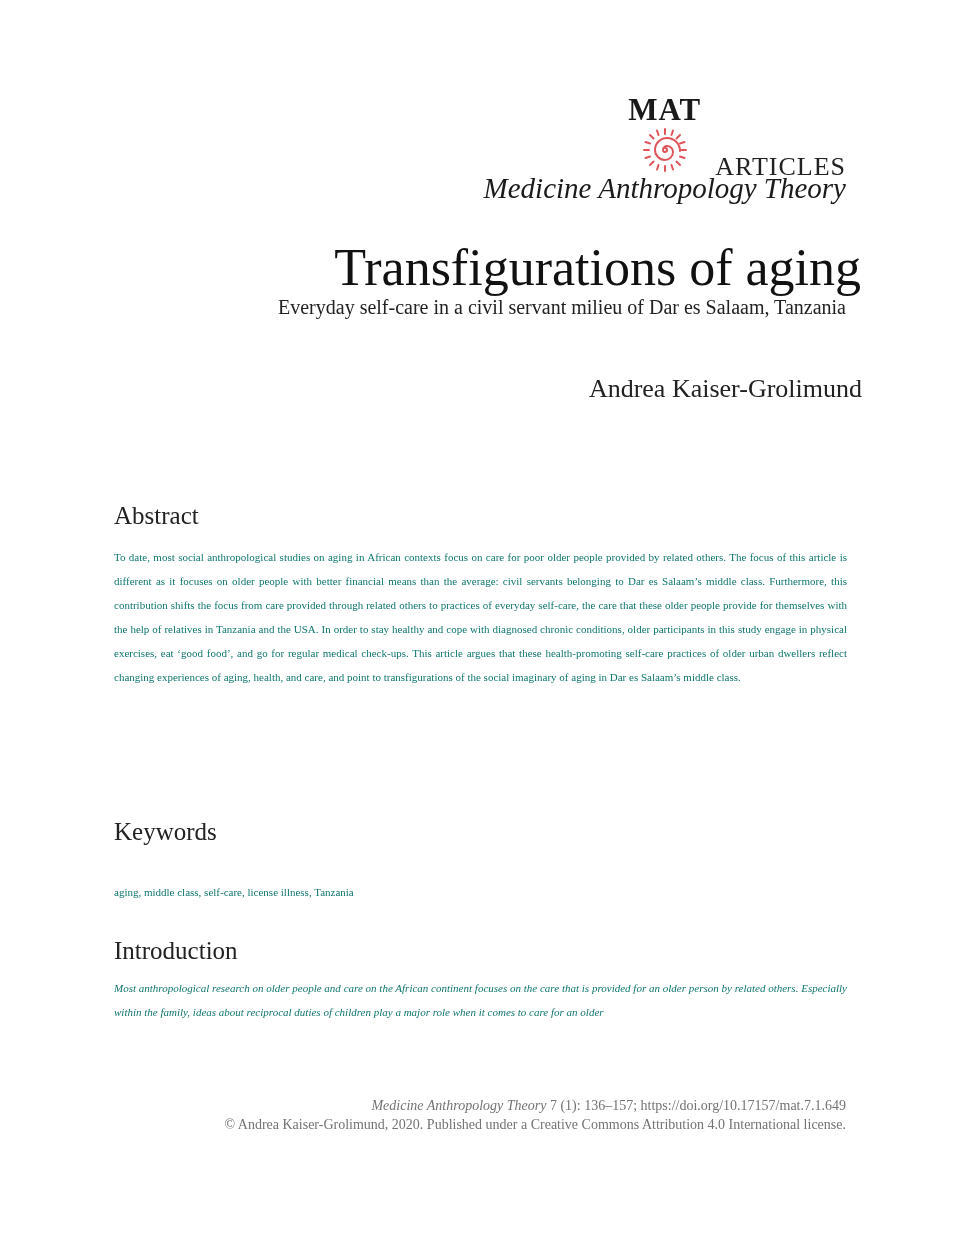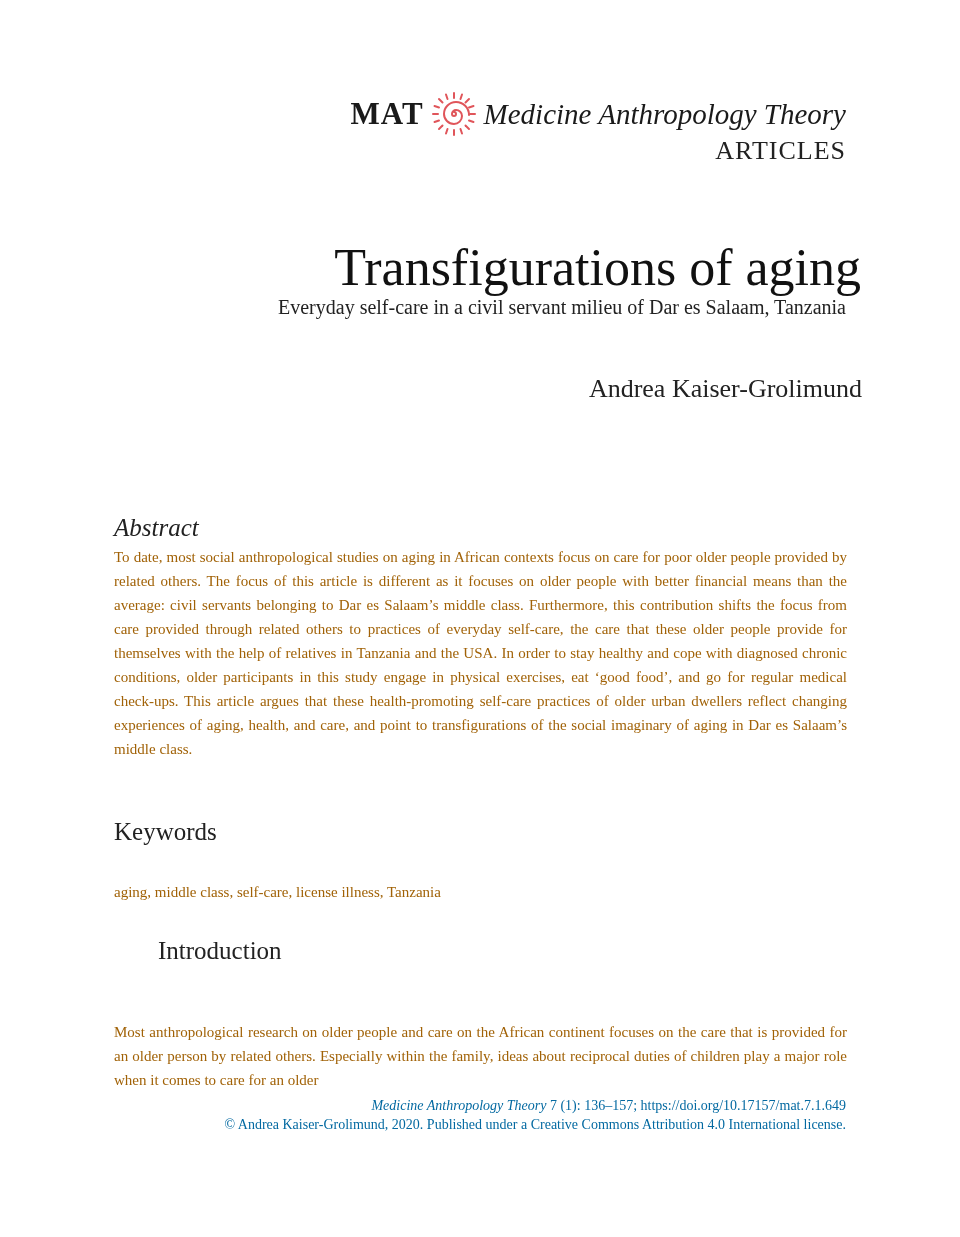--- a/index.html
+++ b/index.html
@@ -1,28 +1,28 @@
 <!DOCTYPE html>
 <html><head>
   <meta charset="utf-8">
   <style>
     html, body { margin: 0; padding: 0; background: #ffffff; }
     body { width: 960px; height: 1237px; position: relative; overflow: hidden;
       font-family: "Liberation Serif", "DejaVu Serif", serif; color: #1a1a1a; }
-    .masthead { position: absolute; top: 92px; right: 114px; display: flex; align-items: center; }
+    .masthead { position: absolute; top: 92px; right: 114px; display: flex; align-items: center; flex-direction: column; }
     .mat { font-size: 31px; font-weight: bold; letter-spacing: 1px; color: #1a1a1a; }
     .logo { width: 44px; height: 44px; margin: 0 8px 0 8px; }
     .journal { font-style: italic; font-size: 29px; color: #1a1a1a; }
-    .section-label { position: absolute; top: 136px; right: 114px; font-size: 26px; letter-spacing: 1px; color: #222; }
+    .section-label { position: absolute; top: 152px; right: 114px; font-size: 26px; letter-spacing: 1px; color: #222; }
     .title { position: absolute; top: 238px; right: 99px; font-size: 52px; color: #111; white-space: nowrap; }
     .subtitle { position: absolute; top: 295px; right: 114px; width: 700px; text-align: right; font-size: 20px; line-height: 25px; color: #222; }
     .author { position: absolute; top: 374px; right: 98px; font-size: 26px; color: #222; }
     .heading { position: absolute; left: 114px; font-size: 25px; color: #222; }
-    .para { position: absolute; left: 114px; width: 733px; font-size: 15px; line-height: 24px; text-align: justify; color: #a16207; }
-    .footer { position: absolute; right: 114px; font-size: 14px; color: #0369a1; text-align: left; white-space: nowrap; }
+    .para { position: absolute; left: 114px; width: 733px; font-size: 11px; line-height: 24px; text-align: justify; color: #0f766e; }
+    .footer { position: absolute; right: 114px; font-size: 14px; color: #737373; text-align: left; white-space: nowrap; }
     .footer i { font-style: italic; }
   </style>
 </head>
 <body>
 
 <div class="masthead">
   <span class="mat">MAT</span>
   <svg class="logo" viewBox="0 0 44 44">
     <g stroke="#e0555a" stroke-width="2" fill="none" stroke-linecap="round">
       <g id="rays">
@@ -48,25 +48,25 @@
   </svg>
   <span class="journal">Medicine Anthropology Theory</span>
 </div>
 
 <div class="section-label">ARTICLES</div>
 
 <div class="title">Transfigurations of aging</div>
 <div class="subtitle">Everyday self-care in a civil servant milieu of Dar es Salaam, Tanzania</div>
 <div class="author">Andrea Kaiser-Grolimund</div>
 
-<div class="heading" style="top:514px;font-style:italic;">Abstract</div>
+<div class="heading" style="top:502px;">Abstract</div>
 <div class="para" style="top:545px;">To date, most social anthropological studies on aging in African contexts focus on care for poor older people provided by related others. The focus of this article is different as it focuses on older people with better financial means than the average: civil servants belonging to Dar es Salaam’s middle class. Furthermore, this contribution shifts the focus from care provided through related others to practices of everyday self-care, the care that these older people provide for themselves with the help of relatives in Tanzania and the USA. In order to stay healthy and cope with diagnosed chronic conditions, older participants in this study engage in physical exercises, eat ‘good food’, and go for regular medical check-ups. This article argues that these health-promoting self-care practices of older urban dwellers reflect changing experiences of aging, health, and care, and point to transfigurations of the social imaginary of aging in Dar es Salaam’s middle class.</div>
 
 <div class="heading" style="top:818px;">Keywords</div>
 <div class="para" style="top:880px;">aging, middle class, self-care, license illness, Tanzania</div>
 
-<div class="heading" style="top:937px;margin-left:44px;">Introduction</div>
-<div class="para" style="top:1020px;">Most anthropological research on older people and care on the African continent focuses on the care that is provided for an older person by related others. Especially within the family, ideas about reciprocal duties of children play a major role when it comes to care for an older</div>
+<div class="heading" style="top:937px;">Introduction</div>
+<div class="para" style="top:976px;font-style:italic;">Most anthropological research on older people and care on the African continent focuses on the care that is provided for an older person by related others. Especially within the family, ideas about reciprocal duties of children play a major role when it comes to care for an older</div>
 
 <div class="footer" style="top:1098px;">
   <i>Medicine Anthropology Theory</i><span> 7 (1): 136–157; https://doi.org/10.17157/mat.7.1.649</span>
 </div>
 <div class="footer" style="top:1117px;margin-left:20px;">© Andrea Kaiser-Grolimund, 2020. Published under a Creative Commons Attribution 4.0 International license.</div>
 
 </body></html>

